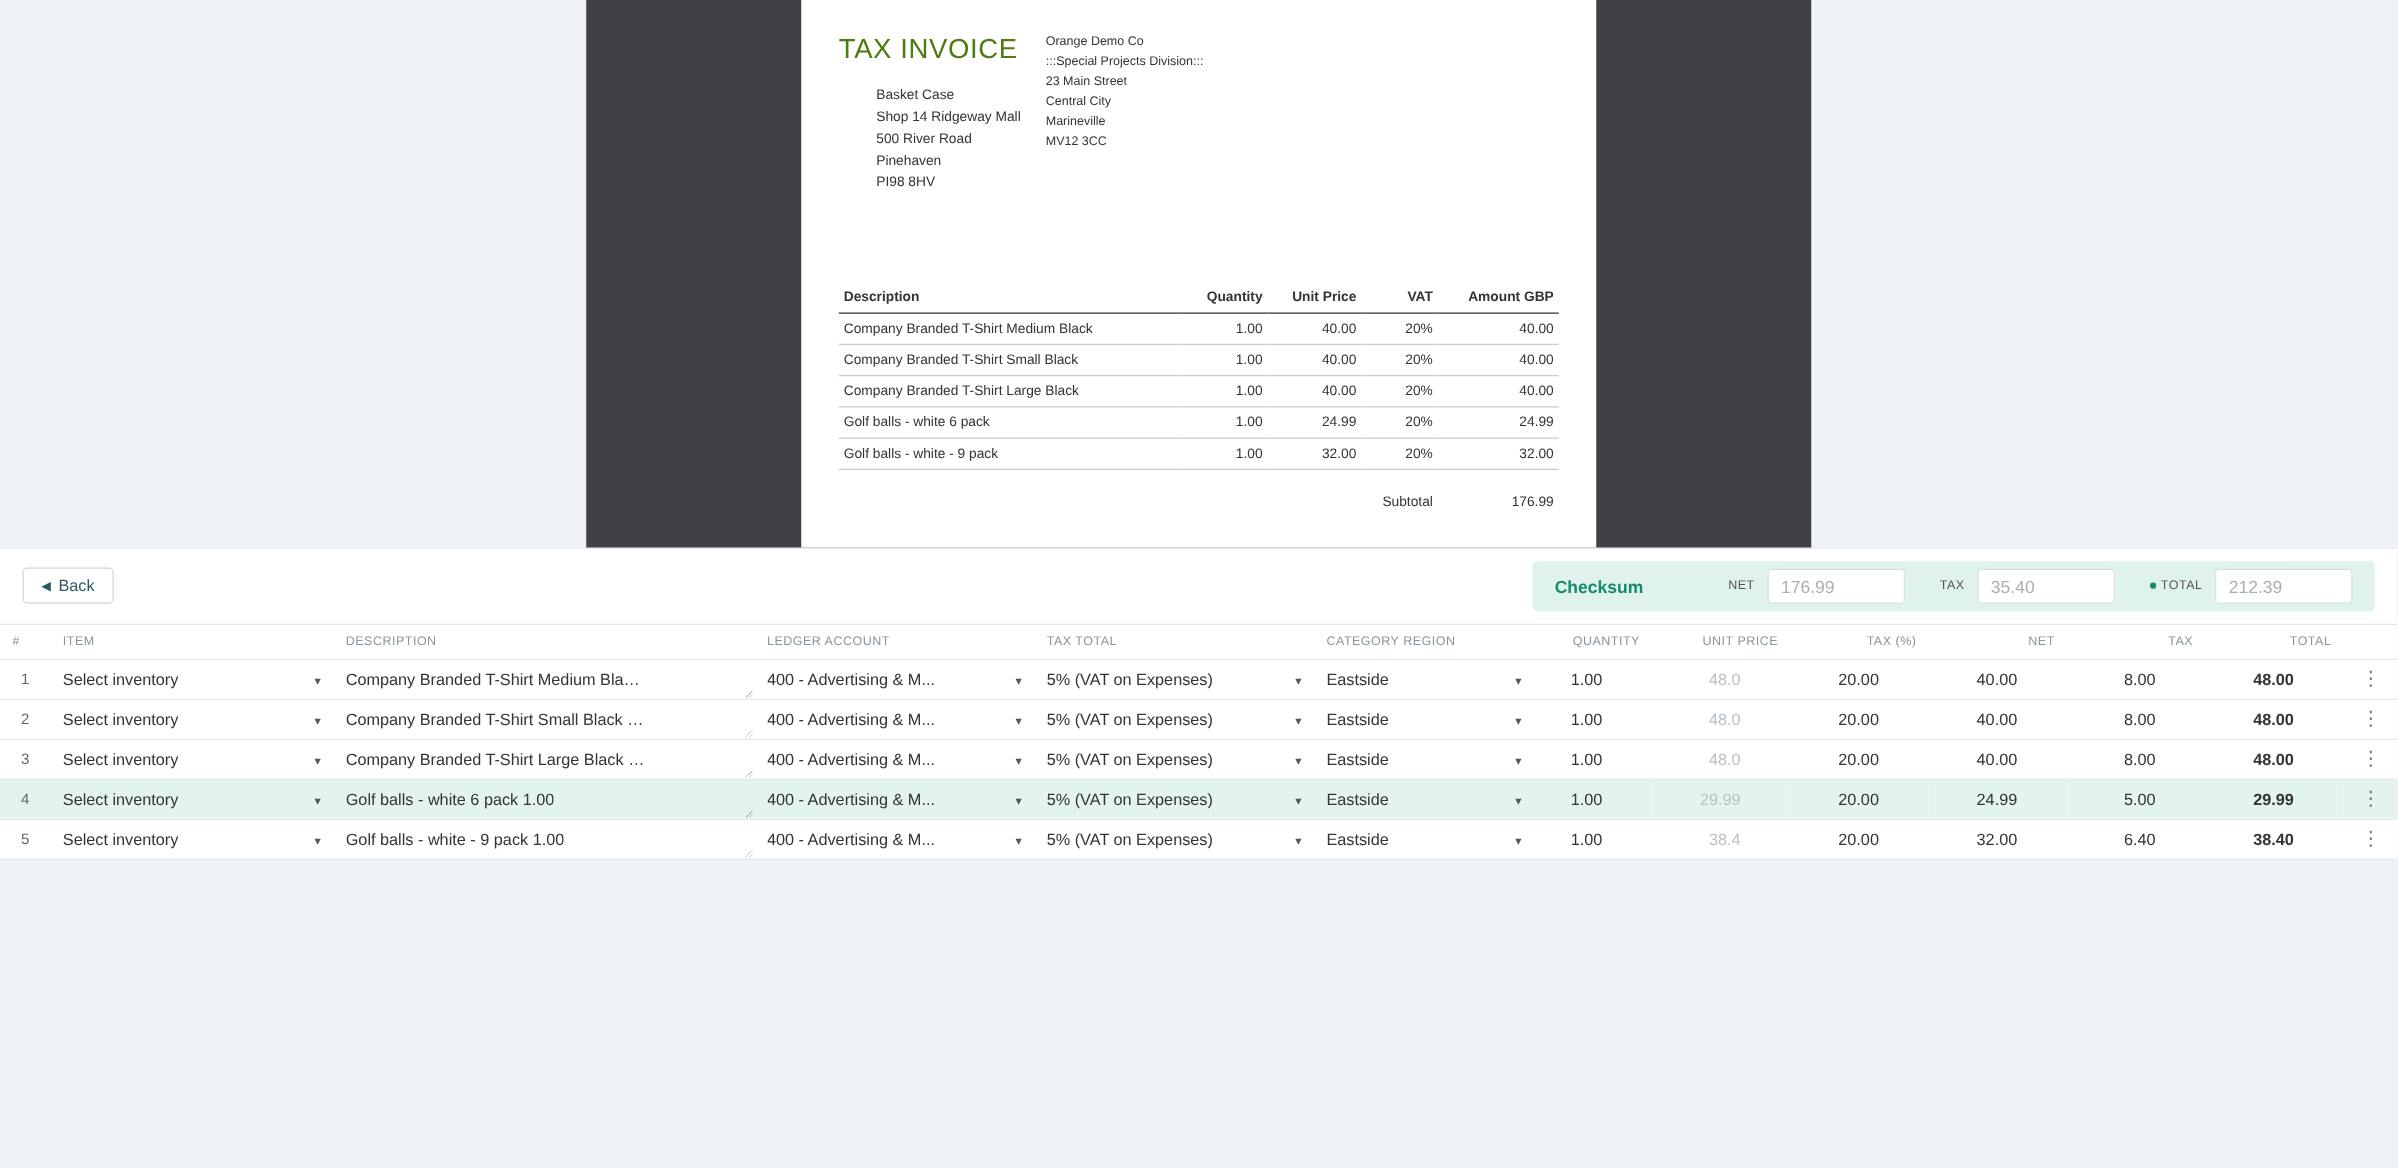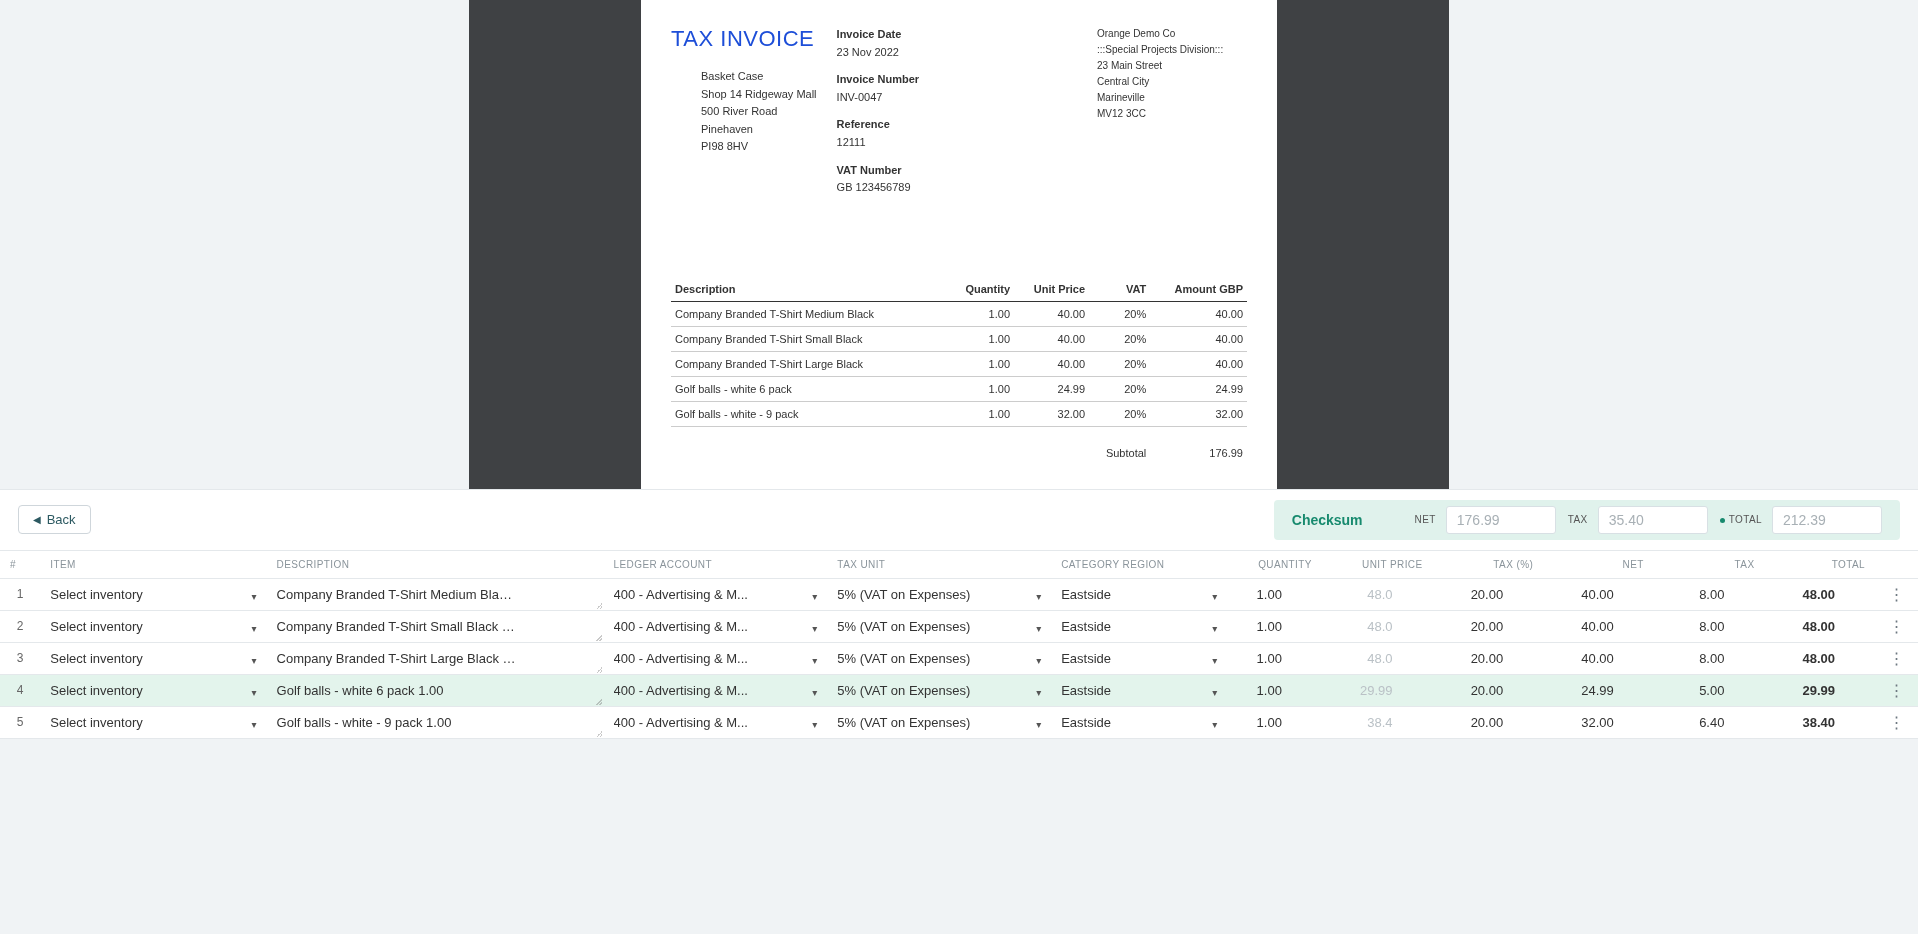--- a/index.html
+++ b/index.html
@@ -3,40 +3,40 @@
 <meta charset="utf-8">
 <style>
   * { box-sizing: border-box; margin: 0; padding: 0; }
   body { font-family: -apple-system, BlinkMacSystemFont, "Segoe UI", Arial, sans-serif; background: #f0f3f5; color: #333; font-size: 13px; }
   
   .viewer-area { background: #f0f3f5; display: flex; justify-content: center; padding: 0 0 0 0; }
   .doc-frame { width: 980px; background: #3f4144; padding: 0 172px; }
   .doc-page { background: #fff; padding: 26px 30px 10px 30px; min-height: 420px; }
   
   .inv-header { display: flex; gap: 20px; }
-  .inv-title { font-size: 22px; font-weight: 400; letter-spacing: 0.5px; color: #1d4ed8; flex: 0 0 280px; }
+  .inv-title { font-size: 22px; font-weight: 400; letter-spacing: 0.5px; color: #4d7c0f; flex: 0 0 280px; }
   .bill-to { font-size: 11px; line-height: 1.6; margin-top: 16px; margin-left: 30px; color: #333; }
   .meta-col { flex: 1; font-size: 11px; line-height: 1.6; }
   .meta-block { margin-bottom: 10px; }
   .meta-block .lbl { font-weight: 700; font-size: 11px; }
   .company-col { flex: 0 0 150px; font-size: 10px; line-height: 1.6; }
   
   .inv-table { width: 100%; border-collapse: collapse; margin-top: 70px; font-size: 11px; }
   .inv-table th { text-align: right; font-weight: 700; padding: 6px 4px; border-bottom: 1.5px solid #333; font-size: 11px; }
   .inv-table th:first-child { text-align: left; }
   .inv-table td { padding: 6px 4px; border-bottom: 1px solid #ccc; text-align: right; }
   .inv-table td:first-child { text-align: left; }
   .inv-table tr.totals td { border-bottom: none; padding: 20px 4px; }
   
   
   .panel { background: #fff; border-top: 1px solid #e4e8eb; }
   .panel-top { display: flex; align-items: center; padding: 10px 18px; border-bottom: 1px solid #e4e8eb; }
   .back-btn { border: 1px solid #cfd6db; background: #fff; padding: 6px 14px; border-radius: 4px; font-size: 13px; color: #2c5961; cursor: pointer; display: inline-flex; align-items: center; gap: 6px; }
   .back-btn .caret { font-size: 10px; }
-  .checksum-bar { margin-left: auto; background: #e0f2ec; display: flex; align-items: center; padding: 6px 18px; gap: 12px; border-radius: 4px; }
+  .checksum-bar { margin-left: auto; background: #e0f2ec; display: flex; align-items: center; padding: 6px 18px; gap: 28px; border-radius: 4px; }
   .checksum-title { color: #178a6e; font-weight: 600; font-size: 14px; margin-right: 40px; }
   .cs-group { display: flex; align-items: center; gap: 10px; }
   .cs-lbl { font-size: 10px; color: #555; letter-spacing: 0.4px; font-weight: 500; }
   .cs-val { background: #fff; border: 1px solid #d8e0e4; border-radius: 3px; padding: 5px 10px; min-width: 110px; color: #a8b0b5; font-size: 14px; }
   .cs-dot { width: 5px; height: 5px; border-radius: 50%; background: #178a6e; display: inline-block; margin-right: 4px; vertical-align: middle; }
   
   .grid { width: 100%; border-collapse: collapse; font-size: 13px; }
   .grid th { text-align: left; font-size: 10px; color: #8a949b; letter-spacing: 0.4px; font-weight: 500; padding: 8px 10px; border-bottom: 1px solid #e4e8eb; background: #fff; }
   .grid th.r { text-align: right; }
   .grid td { padding: 0; border-bottom: 1px solid #e4e8eb; background: #fff; vertical-align: middle; }
@@ -77,38 +77,20 @@
     <div class="doc-page">
       <div class="inv-header">
         <div>
           <div class="inv-title">TAX INVOICE</div>
           <div class="bill-to">
             <div>Basket Case</div>
             <div>Shop 14 Ridgeway Mall</div>
             <div>500 River Road</div>
             <div>Pinehaven</div>
             <div>PI98 8HV</div>
-          </div>
-        </div>
-        <div class="meta-col">
-          <div class="meta-block">
-            <div class="lbl">Invoice Date</div>
-            <div>23 Nov 2022</div>
-          </div>
-          <div class="meta-block">
-            <div class="lbl">Invoice Number</div>
-            <div>INV-0047</div>
-          </div>
-          <div class="meta-block">
-            <div class="lbl">Reference</div>
-            <div>12111</div>
-          </div>
-          <div class="meta-block">
-            <div class="lbl">VAT Number</div>
-            <div>GB 123456789</div>
           </div>
         </div>
         <div class="company-col">
           <div>Orange Demo Co</div>
           <div>:::Special Projects Division:::</div>
           <div>23 Main Street</div>
           <div>Central City</div>
           <div>Marineville</div>
           <div>MV12 3CC</div>
         </div>
@@ -196,21 +178,21 @@
     </div>
   </div>
 
   <table class="grid">
     <thead>
       <tr>
         <th style="width:32px">#</th>
         <th class="col-item">ITEM</th>
         <th class="col-desc">DESCRIPTION</th>
         <th class="col-ledger">LEDGER ACCOUNT</th>
-        <th class="col-tax">TAX UNIT</th>
+        <th class="col-tax">TAX TOTAL</th>
         <th class="col-cat">CATEGORY REGION</th>
         <th class="r col-qty">QUANTITY</th>
         <th class="r col-up">UNIT PRICE</th>
         <th class="r col-taxp">TAX (%)</th>
         <th class="r col-net">NET</th>
         <th class="r col-taxv">TAX</th>
         <th class="r col-tot">TOTAL</th>
         <th style="width:34px"></th>
       </tr>
     </thead>

